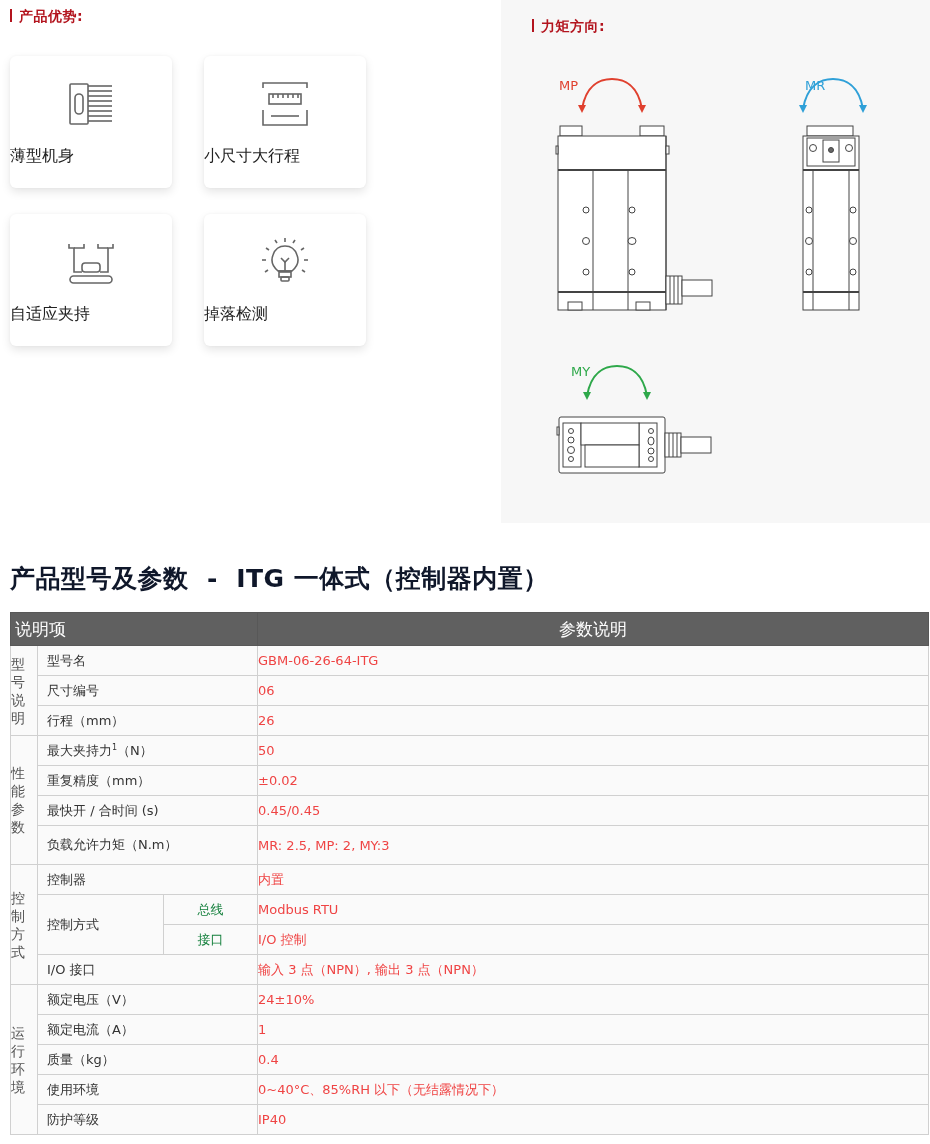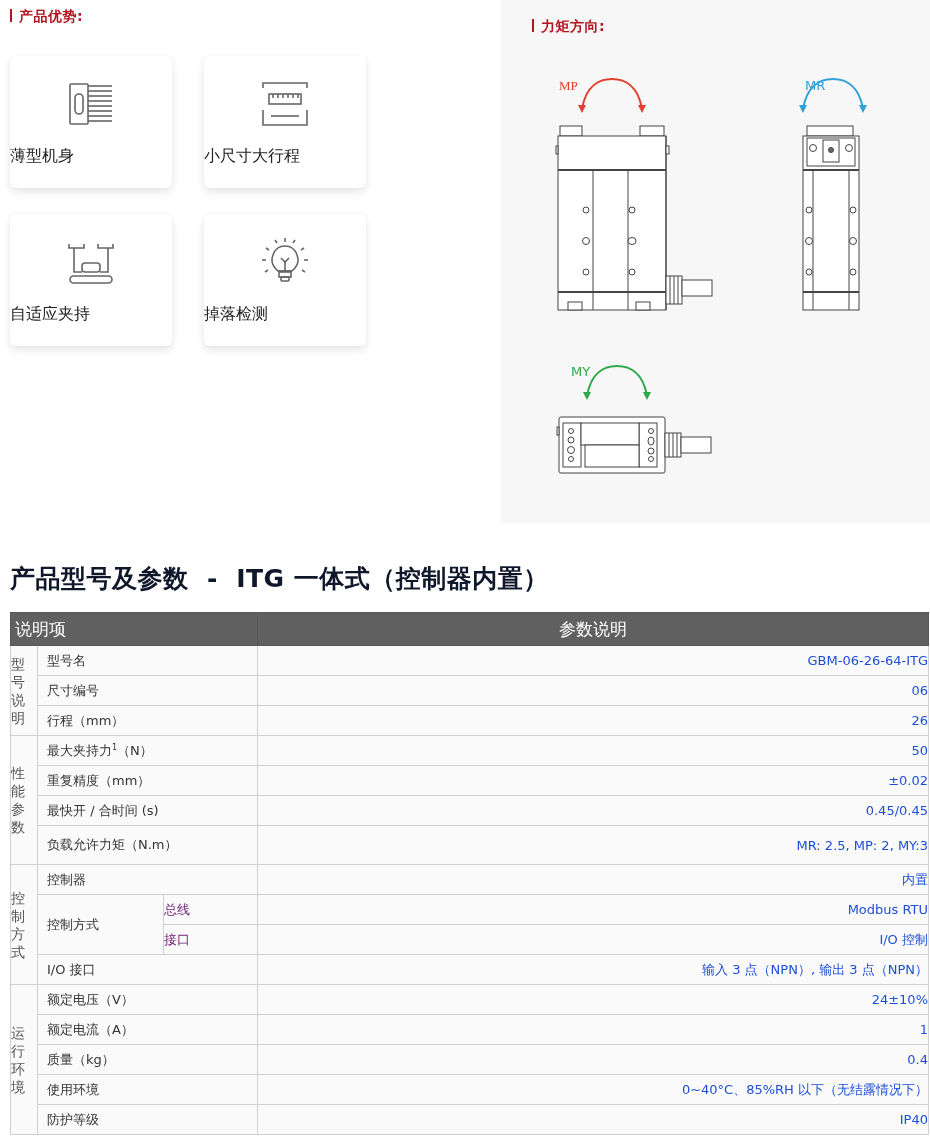--- a/index.html
+++ b/index.html
@@ -18,22 +18,22 @@
   .mlabel { position:absolute; font-size:13px; }
 
   .main-title { position:absolute; left:10px; top:562px; font-size:25px; font-weight:bold; color:#0f172a; white-space:pre; letter-spacing:0.5px; }
 
   table.spec { position:absolute; left:10px; top:612px; width:919px; border-collapse:collapse; table-layout:fixed; font-size:13px; }
   table.spec th { background:#606060; color:#fff; font-weight:normal; height:30px; font-size:17px; border:1px solid #585858; }
   table.spec th.l { text-align:left; padding-left:4px; }
   table.spec td { border:1px solid #d0d0d0; height:29px; padding:0; background:#fafafa; }
   table.spec td.grp { text-align:left; color:#555; font-size:14px; line-height:18px; width:26px; }
   table.spec td.item { padding-left:9px; color:#333; }
-  table.spec td.sub { text-align:left; color:#701a75; }
-  table.spec td.val { text-align:right; color:#1d4ed8; }
+  table.spec td.sub { text-align:center; color:#15803d; }
+  table.spec td.val { text-align:left; color:#ef4444; }
   sup { font-size:8px; }
 </style>
 </head>
 <body>
 
 <div class="sec-head" style="left:10px; top:8px;">
   <span class="bar"></span><span>产品优势:</span>
 </div>
 
 <div class="card" style="left:10px; top:56px;">
@@ -99,21 +99,21 @@
       <line x1="45" y1="34" x2="42" y2="32"></line>
   </svg>
   <div class="lbl">掉落检测</div>
 </div>
 
 <div class="panel">
   <div class="sec-head" style="left:31px; top:18px;">
     <span class="bar"></span><span>力矩方向:</span>
   </div>
 
-  <div class="mlabel" style="left:58px; top:78px; color:#e0402e;font-family:Liberation Serif, serif;">MP</div>
+  <div class="mlabel" style="left:58px; top:78px; color:#e0402e;">MP</div>
   <svg style="position:absolute; left:75px; top:75px;" width="72" height="40" viewBox="0 0 72 40" fill="none" stroke="#e0402e" stroke-width="2">
     <path d="M6,34 C10,10 24,4 36,4 C48,4 62,10 66,34"></path>
     <polygon points="2,30 10,30 6,38" fill="#e0402e" stroke="none"></polygon>
     <polygon points="62,30 70,30 66,38" fill="#e0402e" stroke="none"></polygon>
   </svg>
 
   <div class="mlabel" style="left:278px; top:78px; color:#2fa0d8;margin-left:26px;">MR</div>
   <svg style="position:absolute; left:296px; top:75px;" width="72" height="40" viewBox="0 0 72 40" fill="none" stroke="#2fa0d8" stroke-width="2">
     <path d="M6,34 C10,10 24,4 36,4 C48,4 62,10 66,34"></path>
     <polygon points="2,30 10,30 6,38" fill="#2fa0d8" stroke="none"></polygon>

